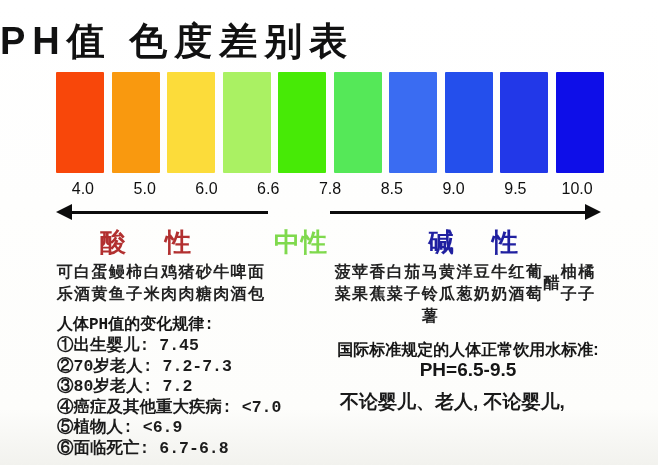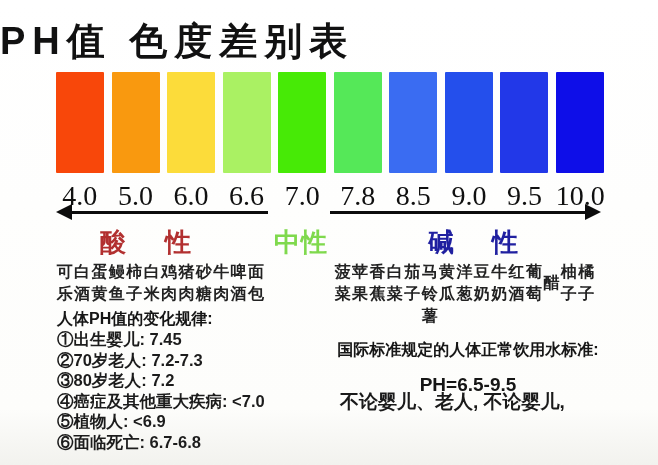--- a/index.html
+++ b/index.html
@@ -16,21 +16,21 @@
   }
   
   .bars {
     position:absolute; left:56px; top:72px; width:548px; height:101px;
     display:flex; justify-content:space-between;
   }
   .bar { width:48px; height:100%; border-radius:1px; }
   .ph-labels {
     position:absolute; left:52px; top:180px; width:556px; display:flex;
   }
-  .ph-label { flex:1; text-align:center; font-size:28px; color:#101010;font-family:Liberation Serif, serif; }
+  .ph-label { flex:1; text-align:center; font-size:16px; color:#101010; }
   
   .arrow { position:absolute; top:211px; height:3px; background:#0c0c0c; }
   .arrow-left { left:71px; width:197px; }
   .arrow-left::before {
     content:""; position:absolute; left:-15px; top:-7px; width:0; height:0;
     border-right:16px solid #0c0c0c;
     border-top:8px solid transparent; border-bottom:8px solid transparent;
   }
   .arrow-right { left:330px; width:256px; }
   .arrow-right::after {
@@ -45,29 +45,29 @@
   
   .foods { position:absolute; top:261px; display:flex; height:44px; }
   .foods-acid { left:56px; }
   .foods-alk  { left:334px; }
   .food-col {
     width:17.4px; display:flex; flex-direction:column; align-items:center;
     font-size:16px; line-height:22px; font-weight:bold; color:#222;
   }
   .food-col.single { justify-content:center; }
   
-  .body-ph { position:absolute; left:57px; top:308px; }
+  .body-ph { position:absolute; left:57px; top:315px;font-family:Liberation Mono, monospace; }
   .body-ph-heading { font-size:16px; font-weight:bold; line-height:21px; }
   .body-ph-item { font-size:16.5px; font-weight:bold; line-height:20.5px; color:#1c1c1c; }
   
   .water {
     position:absolute; left:318px; top:340px; width:300px; text-align:center;
   }
   .water-title { font-size:16px; font-weight:bold; line-height:19px; }
-  .water-value { font-size:19px; font-weight:bold; margin-top:15px; }
+  .water-value { font-size:19px; font-weight:bold; margin-top:0; }
   .water-notes { position:absolute; left:340px; top:390px; text-align:left; }
   .water-note-line { font-size:19px; font-weight:bold; line-height:23px; color:#1a1a1a; }
 </style>
 </head>
 <body>
 
 <div class="stage">
 
   <div class="title">PH值 色度差别表</div>
 
@@ -82,21 +82,20 @@
       <div class="bar" style="background: rgb(36, 79, 236);"></div>
       <div class="bar" style="background: rgb(34, 56, 232);"></div>
       <div class="bar" style="background: rgb(14, 14, 232);"></div>
     </div>
 
   <div class="ph-labels">
       <div class="ph-label">4.0</div>
       <div class="ph-label">5.0</div>
       <div class="ph-label">6.0</div>
       <div class="ph-label">6.6</div>
-      <div class="ph-label">7.0</div>
       <div class="ph-label">7.8</div>
       <div class="ph-label">8.5</div>
       <div class="ph-label">9.0</div>
       <div class="ph-label">9.5</div>
       <div class="ph-label">10.0</div>
     </div>
 
   <div class="arrow arrow-left"></div>
   <div class="arrow arrow-right"></div>
 

